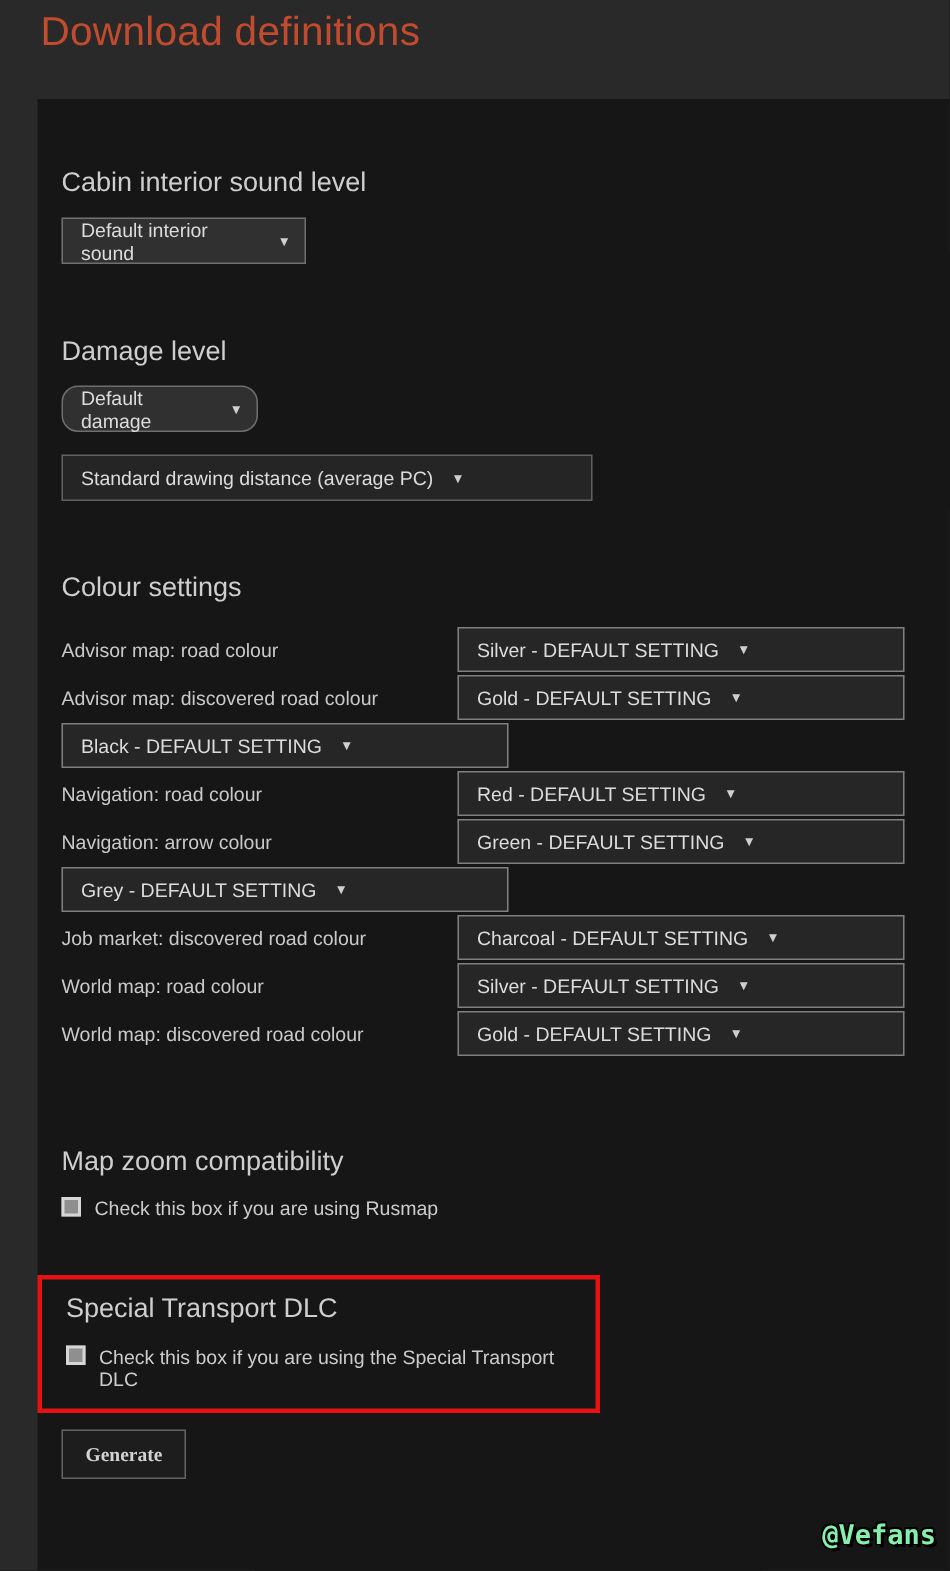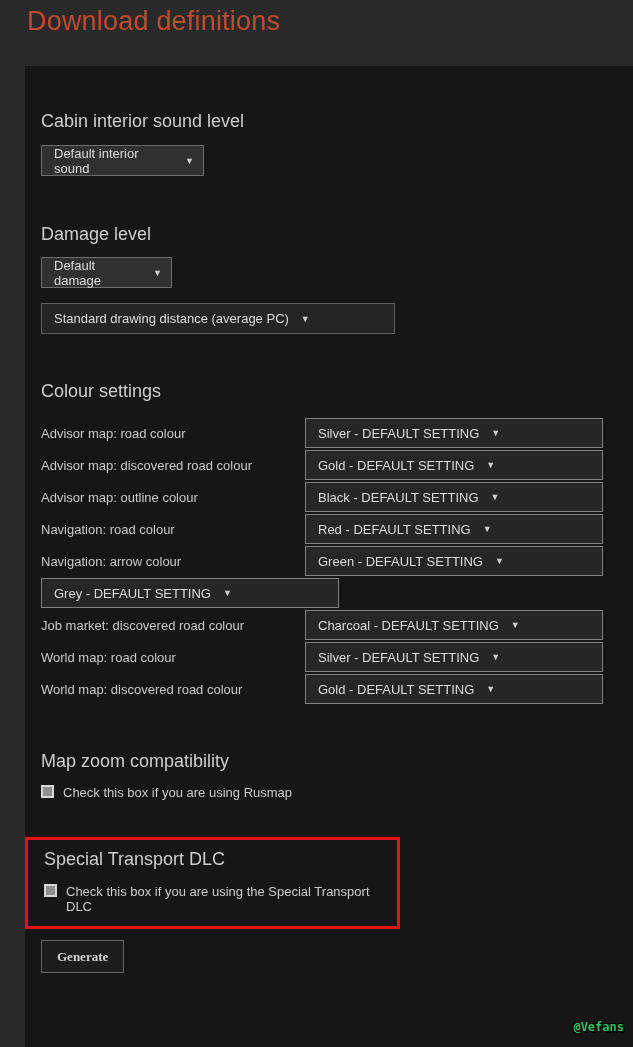--- a/index.html
+++ b/index.html
@@ -43,26 +43,26 @@
     padding: 0 9px 0 12px;
     cursor: default;
   }
   .sel .arrow {
     font-size: 9px;
     color: #cfcfcf;
     margin-left: 12px;
     flex: none;
   }
   .sel-cabin { width: 163px; margin-top: 15px; }
-  .sel-damage { width: 131px; margin-top: 14px; }
+  .sel-damage { width: 131px; margin-top: 14px; border-radius: 11px; }
   .sel-veg { width: 354px; margin-top: 15px; background: #252525; border-color: #606060; }
   .mt-damage { margin-top: 49px; }
   .mt-veg { margin-top: 50px; }
   .mt-colour { margin-top: 48px; }
-  .mt-mapzoom { margin-top: 47px; }
+  .mt-mapzoom { margin-top: 60px; }
   .colour-rows { margin-top: 17px; }
   .crow { display: flex; align-items: center; height: 32px; }
   .crow .clabel {
     flex: none;
     width: 264px;
     font-size: 13px;
     color: #c9c9c9;
   }
   .crow .sel {
     width: 298px;
@@ -103,22 +103,22 @@
     font-size: 13px;
     font-weight: 700;
     font-family: Liberation Serif, serif;
     cursor: pointer;
   }
   .watermark {
     position: absolute;
     right: 9px; bottom: 13px;
     font-family: "DejaVu Sans Mono", monospace;
     font-weight: 700;
-    font-size: 12px;
-    color: #22c55e;
+    font-size: 18px;
+    color: #86efac;
     text-shadow: 1px 1px 0 #000, -1px -1px 0 #000, 1px -1px 0 #000, -1px 1px 0 #000, 2px 2px 0 #000;
     letter-spacing: 0;
     margin-left: 16px;
   }
 </style>
 </head>
 <body>
 
 <h1 class="page-title">Download definitions</h1>
 
@@ -154,21 +154,20 @@
 
     <div class="crow">
       <span class="clabel">Advisor map: discovered road colour</span>
       <div class="sel">
         <span>Gold - DEFAULT SETTING</span>
         <span class="arrow">▼</span>
       </div>
     </div>
 
     <div class="crow">
-      <span class="clabel">Advisor map: outline colour</span>
       <div class="sel">
         <span>Black - DEFAULT SETTING</span>
         <span class="arrow">▼</span>
       </div>
     </div>
 
     <div class="crow">
       <span class="clabel">Navigation: road colour</span>
       <div class="sel">
         <span>Red - DEFAULT SETTING</span>

